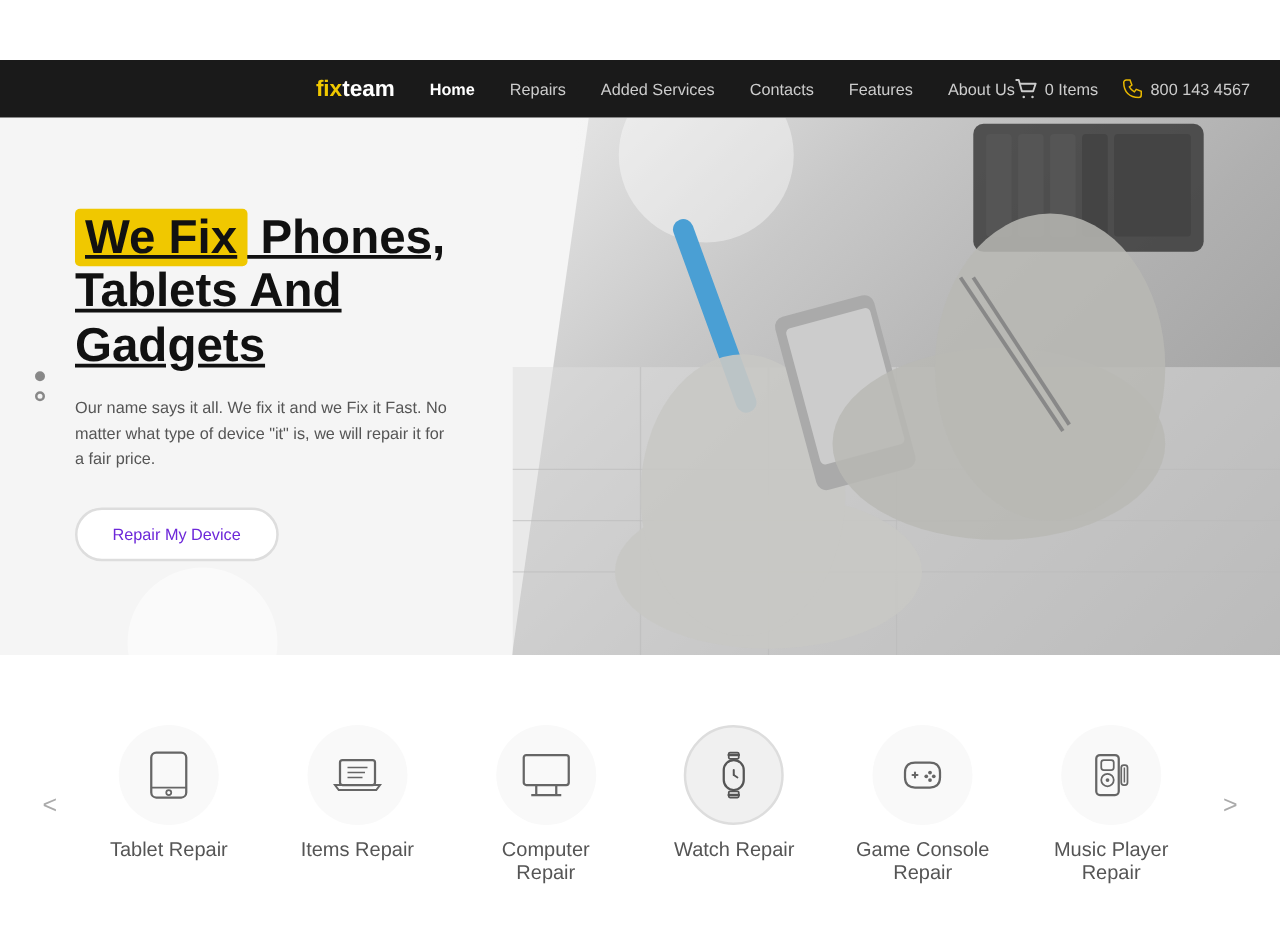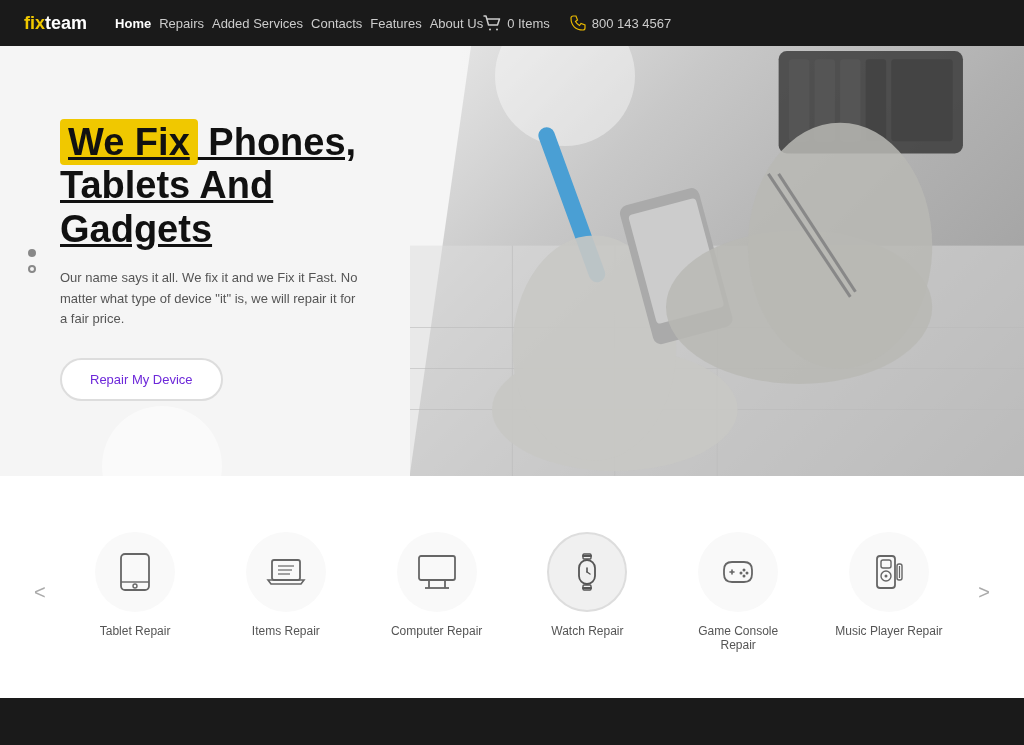--- a/index.html
+++ b/index.html
@@ -3,30 +3,31 @@
   <meta charset="utf-8">
   <style>
     * { margin: 0; padding: 0; box-sizing: border-box; }
     body { font-family: 'Arial', sans-serif; overflow-x: hidden; background: #fff; }
 
     
     .navbar {
       background: #1a1a1a;
       display: flex;
       align-items: center;
-      justify-content: flex-start;
+      justify-content: flex-end;
       padding: 0 24px;
       height: 46px;
       position: relative;
       z-index: 100;
+      margin-top: 48px;
     }
     .navbar-left { display: flex; align-items: center; gap: 28px; }
     .logo { color: #fff; font-size: 18px; font-weight: 700; }
     .logo span { color: #f0c800; }
-    .nav-links { display: flex; align-items: center; gap: 8px; }
+    .nav-links { display: flex; align-items: center; gap: 28px; }
     .nav-link {
       color: #ccc;
       text-decoration: none;
       font-size: 13px;
       cursor: pointer;
     }
     .nav-link.active { color: #fff; font-weight: 600; }
     .navbar-right { display: flex; align-items: center; gap: 20px; }
     .cart-area { display: flex; align-items: center; gap: 6px; color: #ccc; font-size: 13px; cursor: pointer; }
     .phone-area { display: flex; align-items: center; gap: 6px; color: #ccc; font-size: 13px; cursor: pointer; }
@@ -184,21 +185,21 @@
       border-radius: 50%;
       background: #f9f9f9;
       display: flex;
       align-items: center;
       justify-content: center;
       transition: background 0.2s;
     }
     .icon-circle.active-icon { background: #f0f0f0; border: 2px solid #ddd; }
     .service-icon { font-size: 32px; color: #555; }
     .service-label {
-      font-size: 12px;
+      font-size: 16px;
       color: #555;
       text-align: center;
       font-weight: 400;
     }
 
     
     .dark-section {
       background: #1a1a1a;
       padding: 50px 60px 40px;
       display: flex;

